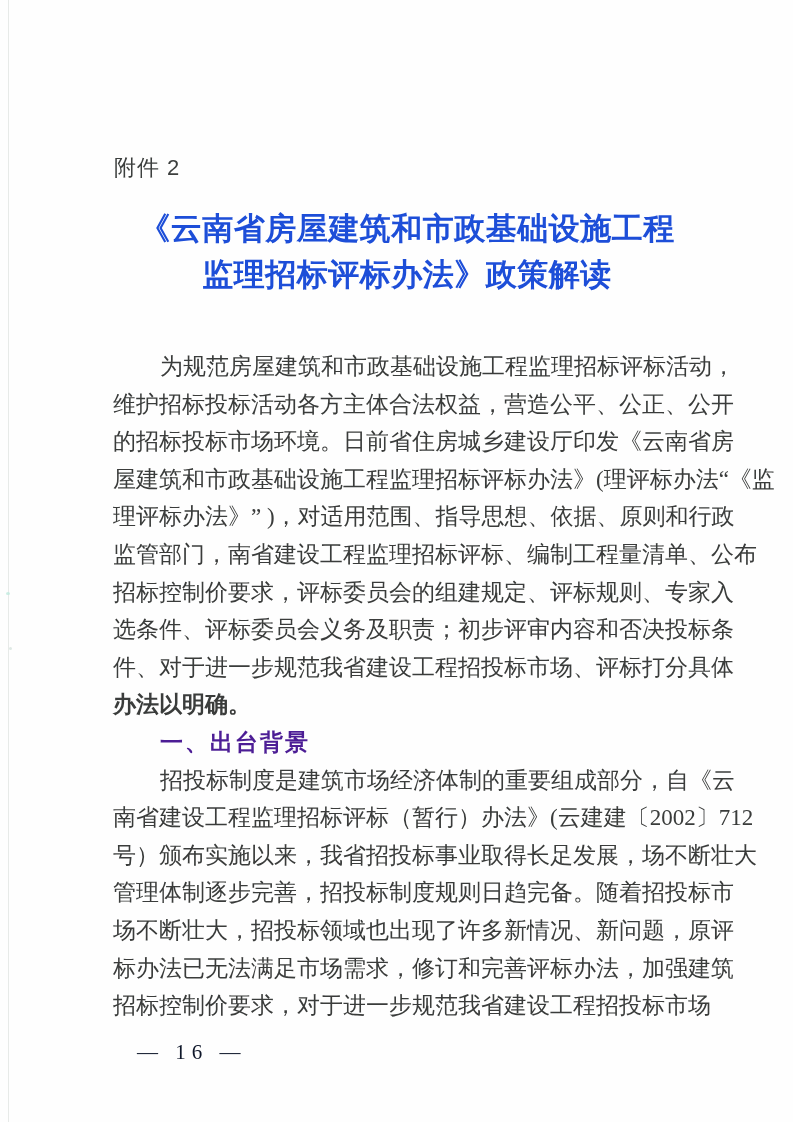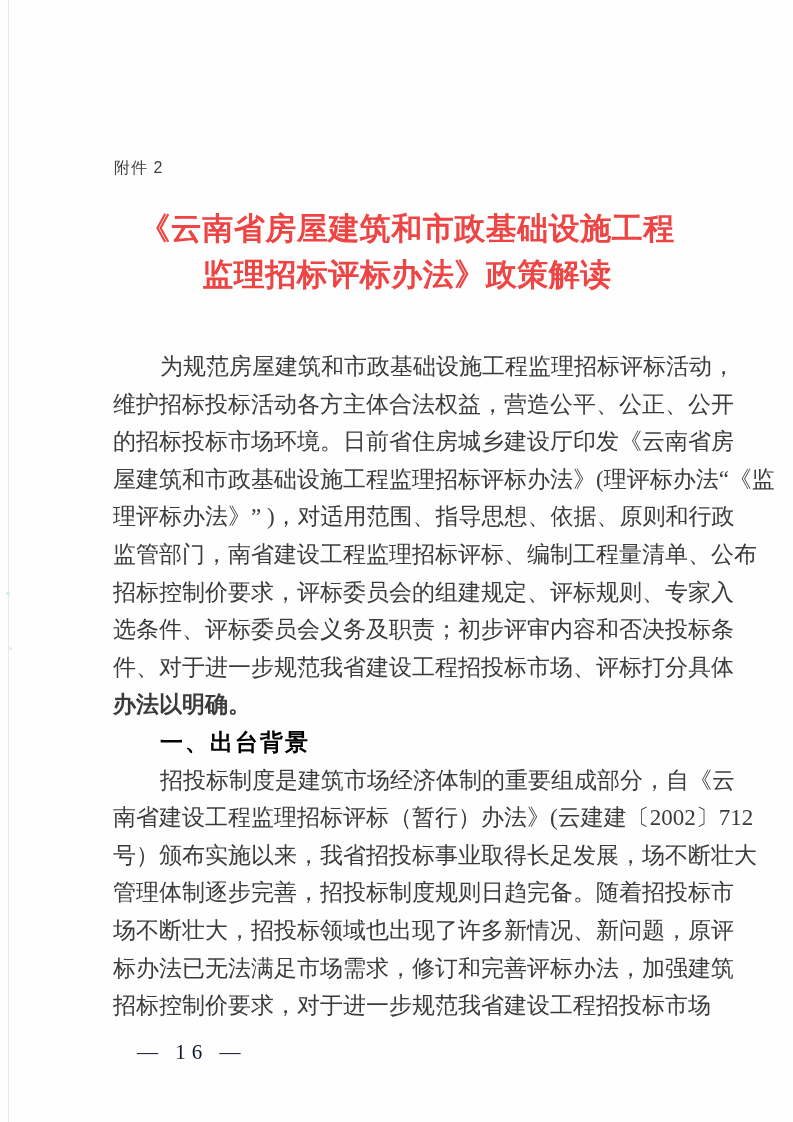--- a/index.html
+++ b/index.html
@@ -29,36 +29,36 @@
     border-radius: 50%;
   }
   .speck-1 { left: 6px; top: 592px; width: 4px; height: 3px; background: #bfeadd; opacity: .8; }
   .speck-2 { left: 9px; top: 647px; width: 3px; height: 3px; background: #dfe9e5; }
 
   .attachment {
     position: absolute;
     left: 114px;
     top: 153px;
     font-family: "Liberation Sans", "DejaVu Sans", sans-serif;
-    font-size: 16px;
+    font-size: 22px;
     line-height: 30px;
     color: #3c3f3e;
     letter-spacing: 1px;
   }
   .title {
     position: absolute;
     left: 110px;
     top: 206px;
     width: 594px;
     margin: 0;
     text-align: center;
     font-weight: bold;
     font-size: 31px;
     line-height: 46px;
-    color: #ef4444;
+    color: #1d4ed8;
     letter-spacing: 0.5px;
   }
   .title .title-line {
     display: block;
   }
   .doc-body {
     position: absolute;
     left: 113px;
     top: 348px;
     width: 588px;
@@ -78,21 +78,21 @@
   .line.lastline {
     text-align-last: left;
     font-weight: bold;
   }
   .section-heading {
     padding-left: 47px;
     font-family: "Liberation Sans", "DejaVu Sans", sans-serif;
     font-weight: bold;
     font-size: 23px;
     line-height: 37.6px;
-    color: #000000;
+    color: #4c1d95;
     letter-spacing: 2px;
   }
   .page-number {
     position: absolute;
     left: 137px;
     top: 1040px;
     font-size: 21px;
     color: #0f172a;
     letter-spacing: 6px;
   }

